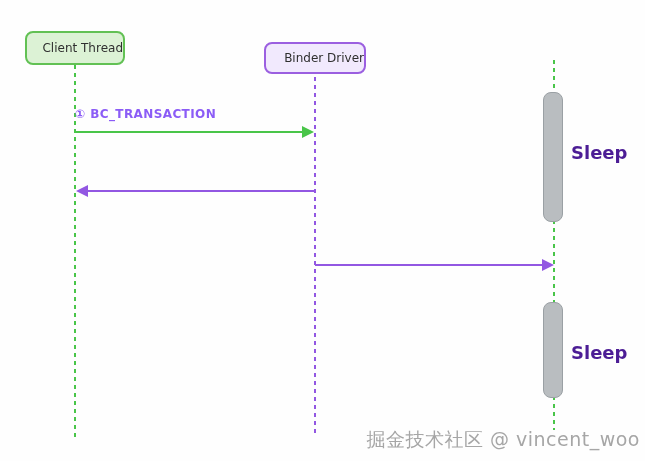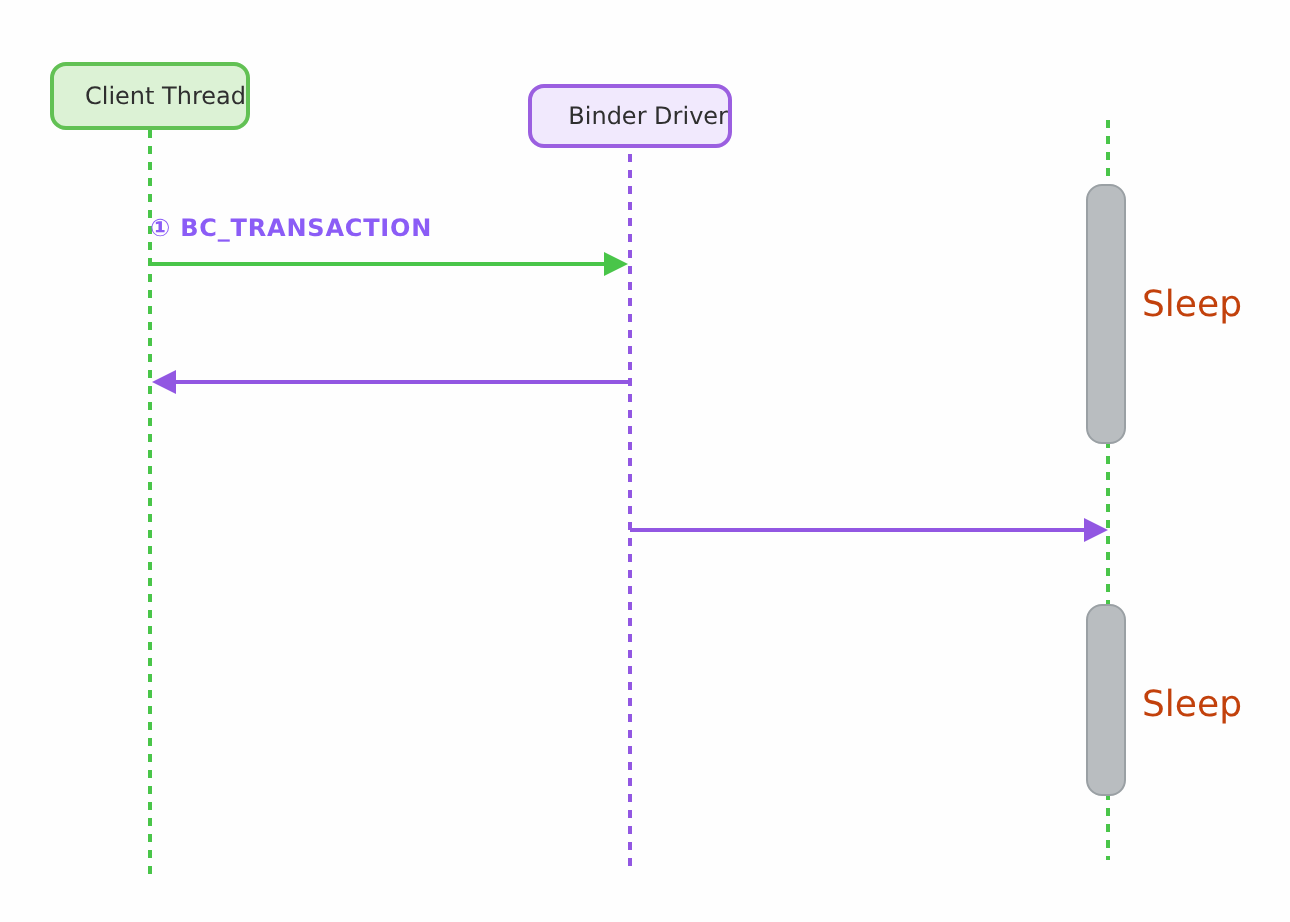--- a/index.html
+++ b/index.html
@@ -46,21 +46,21 @@
   #m3-label{left:315px;top:242px;}
   #m3-line{left:315px;top:264px;width:227px;}
   #m3-head{left:542px;top:259px;}
   
   .activation{
     position:absolute;width:20px;border-radius:8px;z-index:3;box-sizing:border-box;
     background:var(--bar-fill);border:1px solid var(--bar-border);
   }
   #act-1{left:543px;top:92px;height:130px;}
   #act-2{left:543px;top:302px;height:96px;}
-  .sleep-label{position:absolute;z-index:5;font-weight:normal;font-size:18px;color:#c2410c;}
+  .sleep-label{position:absolute;z-index:5;font-weight:bold;font-size:18px;color:#4c1d95;}
   #sleep-1{left:571px;top:142px;}
   #sleep-2{left:571px;top:342px;}
   
   #watermark{
     position:absolute;left:355px;top:427px;width:285px;z-index:6;text-align:right;
     font-size:19px;color:var(--watermark);letter-spacing:.5px;white-space:nowrap;
   }
 </style>
 </head>
 <body>
@@ -86,14 +86,15 @@
   <div id="m2-head" class="arrow-head left purple"></div>
 
   <div id="m3-line" class="msg-line purple"></div>
   <div id="m3-head" class="arrow-head right purple"></div>
 
   <div id="act-1" class="activation"></div>
   <div id="sleep-1" class="sleep-label">Sleep</div>
   <div id="act-2" class="activation"></div>
   <div id="sleep-2" class="sleep-label">Sleep</div>
 
+  <div id="watermark">掘金技术社区 @ vincent_woo</div>
 
 </div>
 
 </body></html>

